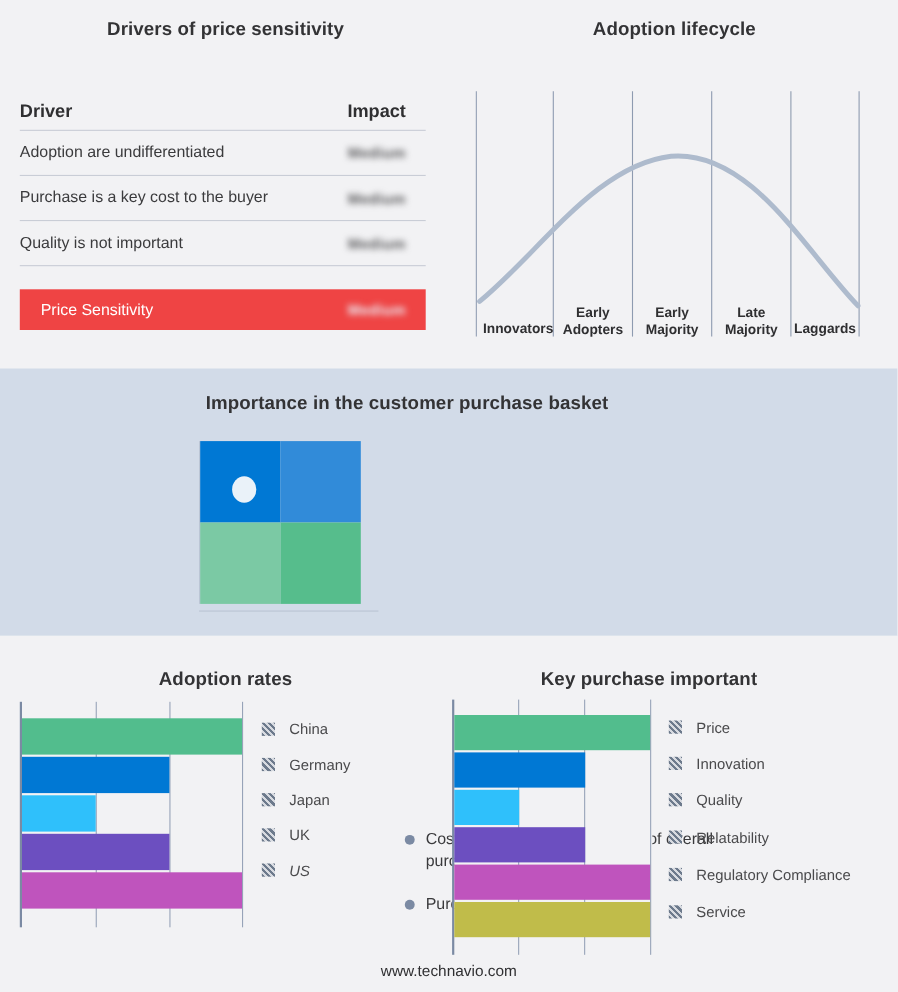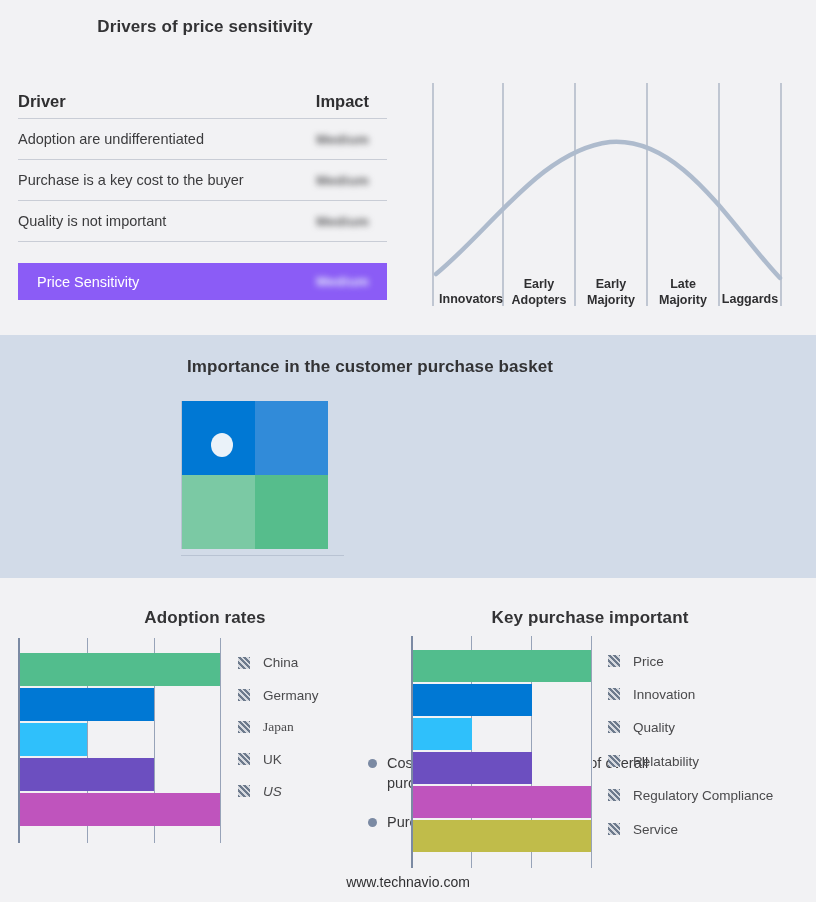--- a/index.html
+++ b/index.html
@@ -42,21 +42,21 @@
     height: 41px; border-bottom: 1px solid #c9cdd6;
   }
   .tbl-row:last-of-type { border-bottom: none; }
   .tbl-row .driver { font-size: 14.5px; color: #3b3b3d; }
   .impact {
     font-size: 13.5px; color: #5a5a5c; font-weight: 600;
     filter: blur(3.1px); letter-spacing: .3px; margin-right: 18px;
   }
   .tbl-highlight {
     display: flex; align-items: center; justify-content: space-between;
-    margin-top: 21px; height: 37px; background: #8b5cf6;
+    margin-top: 21px; height: 37px; background: #ef4444;
     padding-left: 19px;
   }
   .tbl-highlight .driver { font-size: 14.5px; color: #ffffff; }
   .tbl-highlight .impact { color: #eaf3fb; }
 
   
   #lifecycle { left: 410px; top: 0; width: 406px; height: 335px; }
   #lifecycle .panel-title { position: absolute; left: 0; top: 17px; width: 406px; }
   .lc-plot { position: absolute; left: 22px; top: 78px; width: 360px; height: 232px; }
 
@@ -145,20 +145,21 @@
       </div>
 
       <div class="tbl-highlight">
         <span class="driver">Price Sensitivity</span>
         <span class="impact">Medium</span>
       </div>
     </div>
   </section>
 
   <section class="panel" id="lifecycle">
+    <div class="panel-title">Adoption lifecycle</div>
     <div class="lc-plot">
       <svg width="360" height="232" viewBox="0 0 360 232">
         <g stroke="#8e9bb0" stroke-width="1">
           <line x1="1" y1="5" x2="1" y2="228"></line>
           <line x1="71" y1="5" x2="71" y2="228"></line>
           <line x1="143" y1="5" x2="143" y2="228"></line>
           <line x1="215" y1="5" x2="215" y2="228"></line>
           <line x1="287" y1="5" x2="287" y2="228"></line>
           <line x1="349" y1="5" x2="349" y2="228"></line>
         </g>
@@ -218,21 +219,21 @@
 
     <div class="bl" style="left:238px;top:68px;">
       <div class="item" style="height:33px;">
         <span class="swatch"></span>
         <span class="lab">China</span>
       </div>
       <div class="item" style="height:32px;">
         <span class="swatch"></span>
         <span class="lab">Germany</span>
       </div>
-      <div class="item" style="height:32px;font-family:Liberation Serif, serif;">
+      <div class="item" style="height:32px;">
         <span class="swatch"></span>
         <span class="lab">Japan</span>
       </div>
       <div class="item" style="height:32px;">
         <span class="swatch"></span>
         <span class="lab">UK</span>
       </div>
       <div class="item" style="height:32px;font-style:italic;">
         <span class="swatch"></span>
         <span class="lab">US</span>

